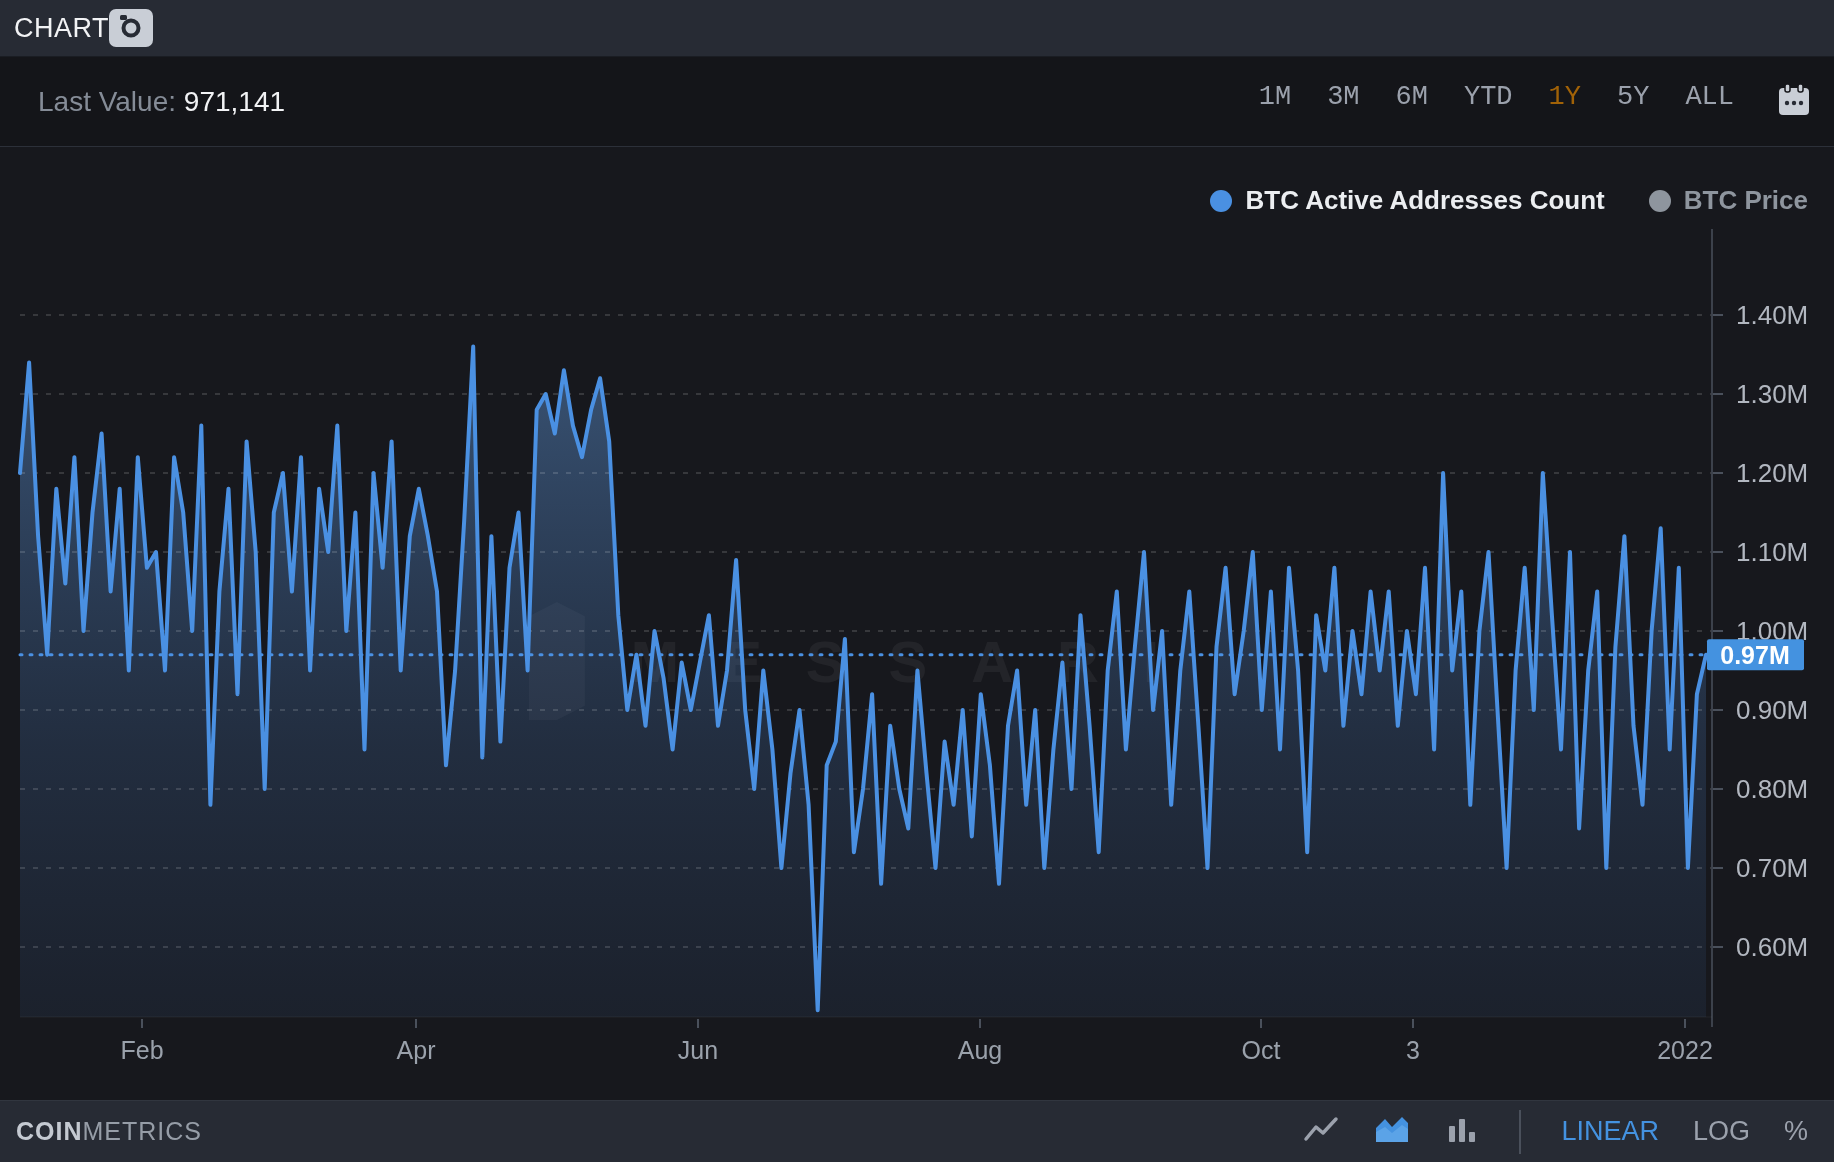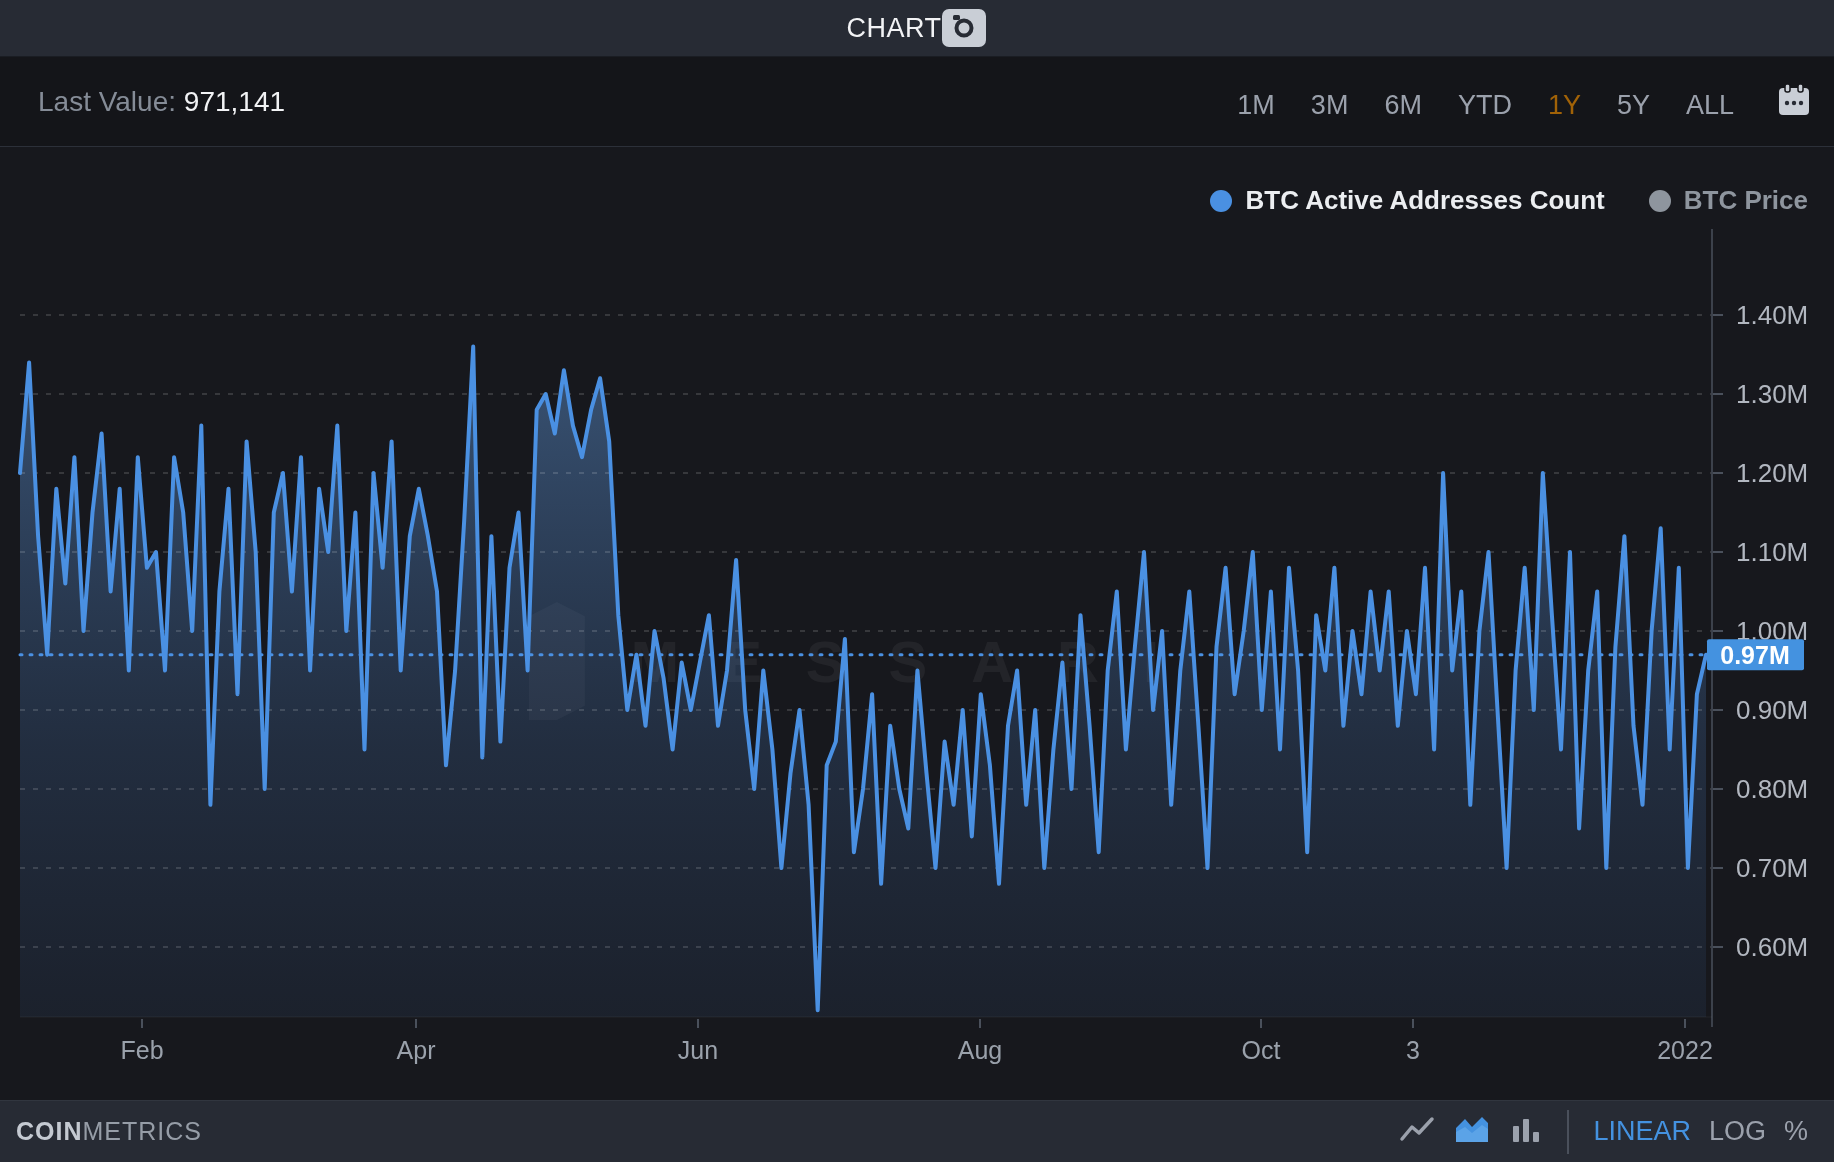--- a/index.html
+++ b/index.html
@@ -1,34 +1,34 @@
 <!DOCTYPE html>
 <html><head>
 <meta charset="utf-8">
 <style>
   html,body{margin:0;padding:0;background:#0e0f12;}
   body{width:1834px;height:1162px;font-family:"Liberation Sans","DejaVu Sans",sans-serif;
        -webkit-font-smoothing:antialiased;color:#e9ebee;overflow:hidden;}
   .app{width:1834px;height:1162px;display:flex;flex-direction:column;background:#17181d;}
 
   
-  .topbar{height:57px;background:#272b34;display:flex;align-items:center;justify-content:center;
+  .topbar{height:57px;background:#272b34;display:flex;align-items:center;justify-content:flex-start;
           padding:0 16px 0 14px;box-sizing:border-box;border-bottom:1px solid #1a1d23;flex:none;}
   .topbar .title{font-size:27px;letter-spacing:.5px;color:#f2f3f5;font-weight:400;}
   .camera-btn{width:44px;height:38px;background:#c9ced6;border:none;border-radius:7px;
               display:flex;align-items:center;justify-content:center;cursor:pointer;padding:0;}
   .camera-btn svg{display:block;}
 
   
   .toolbar{height:90px;background:#141519;display:flex;align-items:center;justify-content:space-between;
            padding:0 22px 0 14px;box-sizing:border-box;border-bottom:1px solid #2c3039;flex:none;}
   .lastvalue{font-size:28px;}
   .lastvalue .lv-label{color:#858c97;margin-left:24px;}
   .lastvalue .lv-value{color:#f2f3f5;margin-left:0;}
-  .ranges{display:flex;align-items:flex-end;gap:36px;}
+  .ranges{display:flex;align-items:flex-start;gap:36px;font-family:Liberation Mono, monospace;}
   .range-btn{background:none;border:none;padding:0;font-family:inherit;font-size:27px;color:#9ba1ac;cursor:pointer;}
   .range-btn.active{color:#a16207;}
   .cal-btn{background:none;border:none;padding:0;margin-left:6px;cursor:pointer;display:flex;align-items:center;}
 
   
   .chart-section{position:relative;height:953px;background:#17181d;flex:none;}
   .chart-section svg.plot{position:absolute;left:0;top:0;z-index:1;}
   .watermark{position:absolute;left:0;top:455px;width:1732px;display:flex;align-items:center;justify-content:center;
              z-index:0;user-select:none;}
   .wm-logo{width:56px;height:118px;background:rgba(255,255,255,0.045);margin-right:46px;
@@ -39,21 +39,21 @@
   .legend-dot{width:22px;height:22px;border-radius:50%;flex:none;}
   .legend-item.primary .legend-label{color:#eceef1;}
   .legend-item.secondary .legend-label{color:#8e959e;}
 
   
   .footer{height:62px;background:#272b34;border-top:1px solid #31363f;display:flex;align-items:center;
           justify-content:space-between;padding:0 26px 0 16px;box-sizing:border-box;flex:none;margin-top:auto;}
   .brand{font-size:25px;letter-spacing:1px;}
   .brand .b1{color:#c4c9d1;font-weight:bold;}
   .brand .b2{color:#969da7;font-weight:300;}
-  .footer-controls{display:flex;align-items:center;gap:18px;}
+  .footer-controls{display:flex;align-items:center;gap:34px;}
   .icon-btn{background:none;border:none;padding:0;cursor:pointer;display:flex;align-items:center;}
   .v-divider{width:2px;height:44px;background:#4a505b;margin:0 6px;}
   .scale-btn{background:none;border:none;padding:0;font-family:inherit;font-size:27px;color:#9ba1ac;cursor:pointer;}
   .scale-btn.active{color:#4492e0;}
 </style>
 </head>
 <body>
 
 <div class="app">
 

